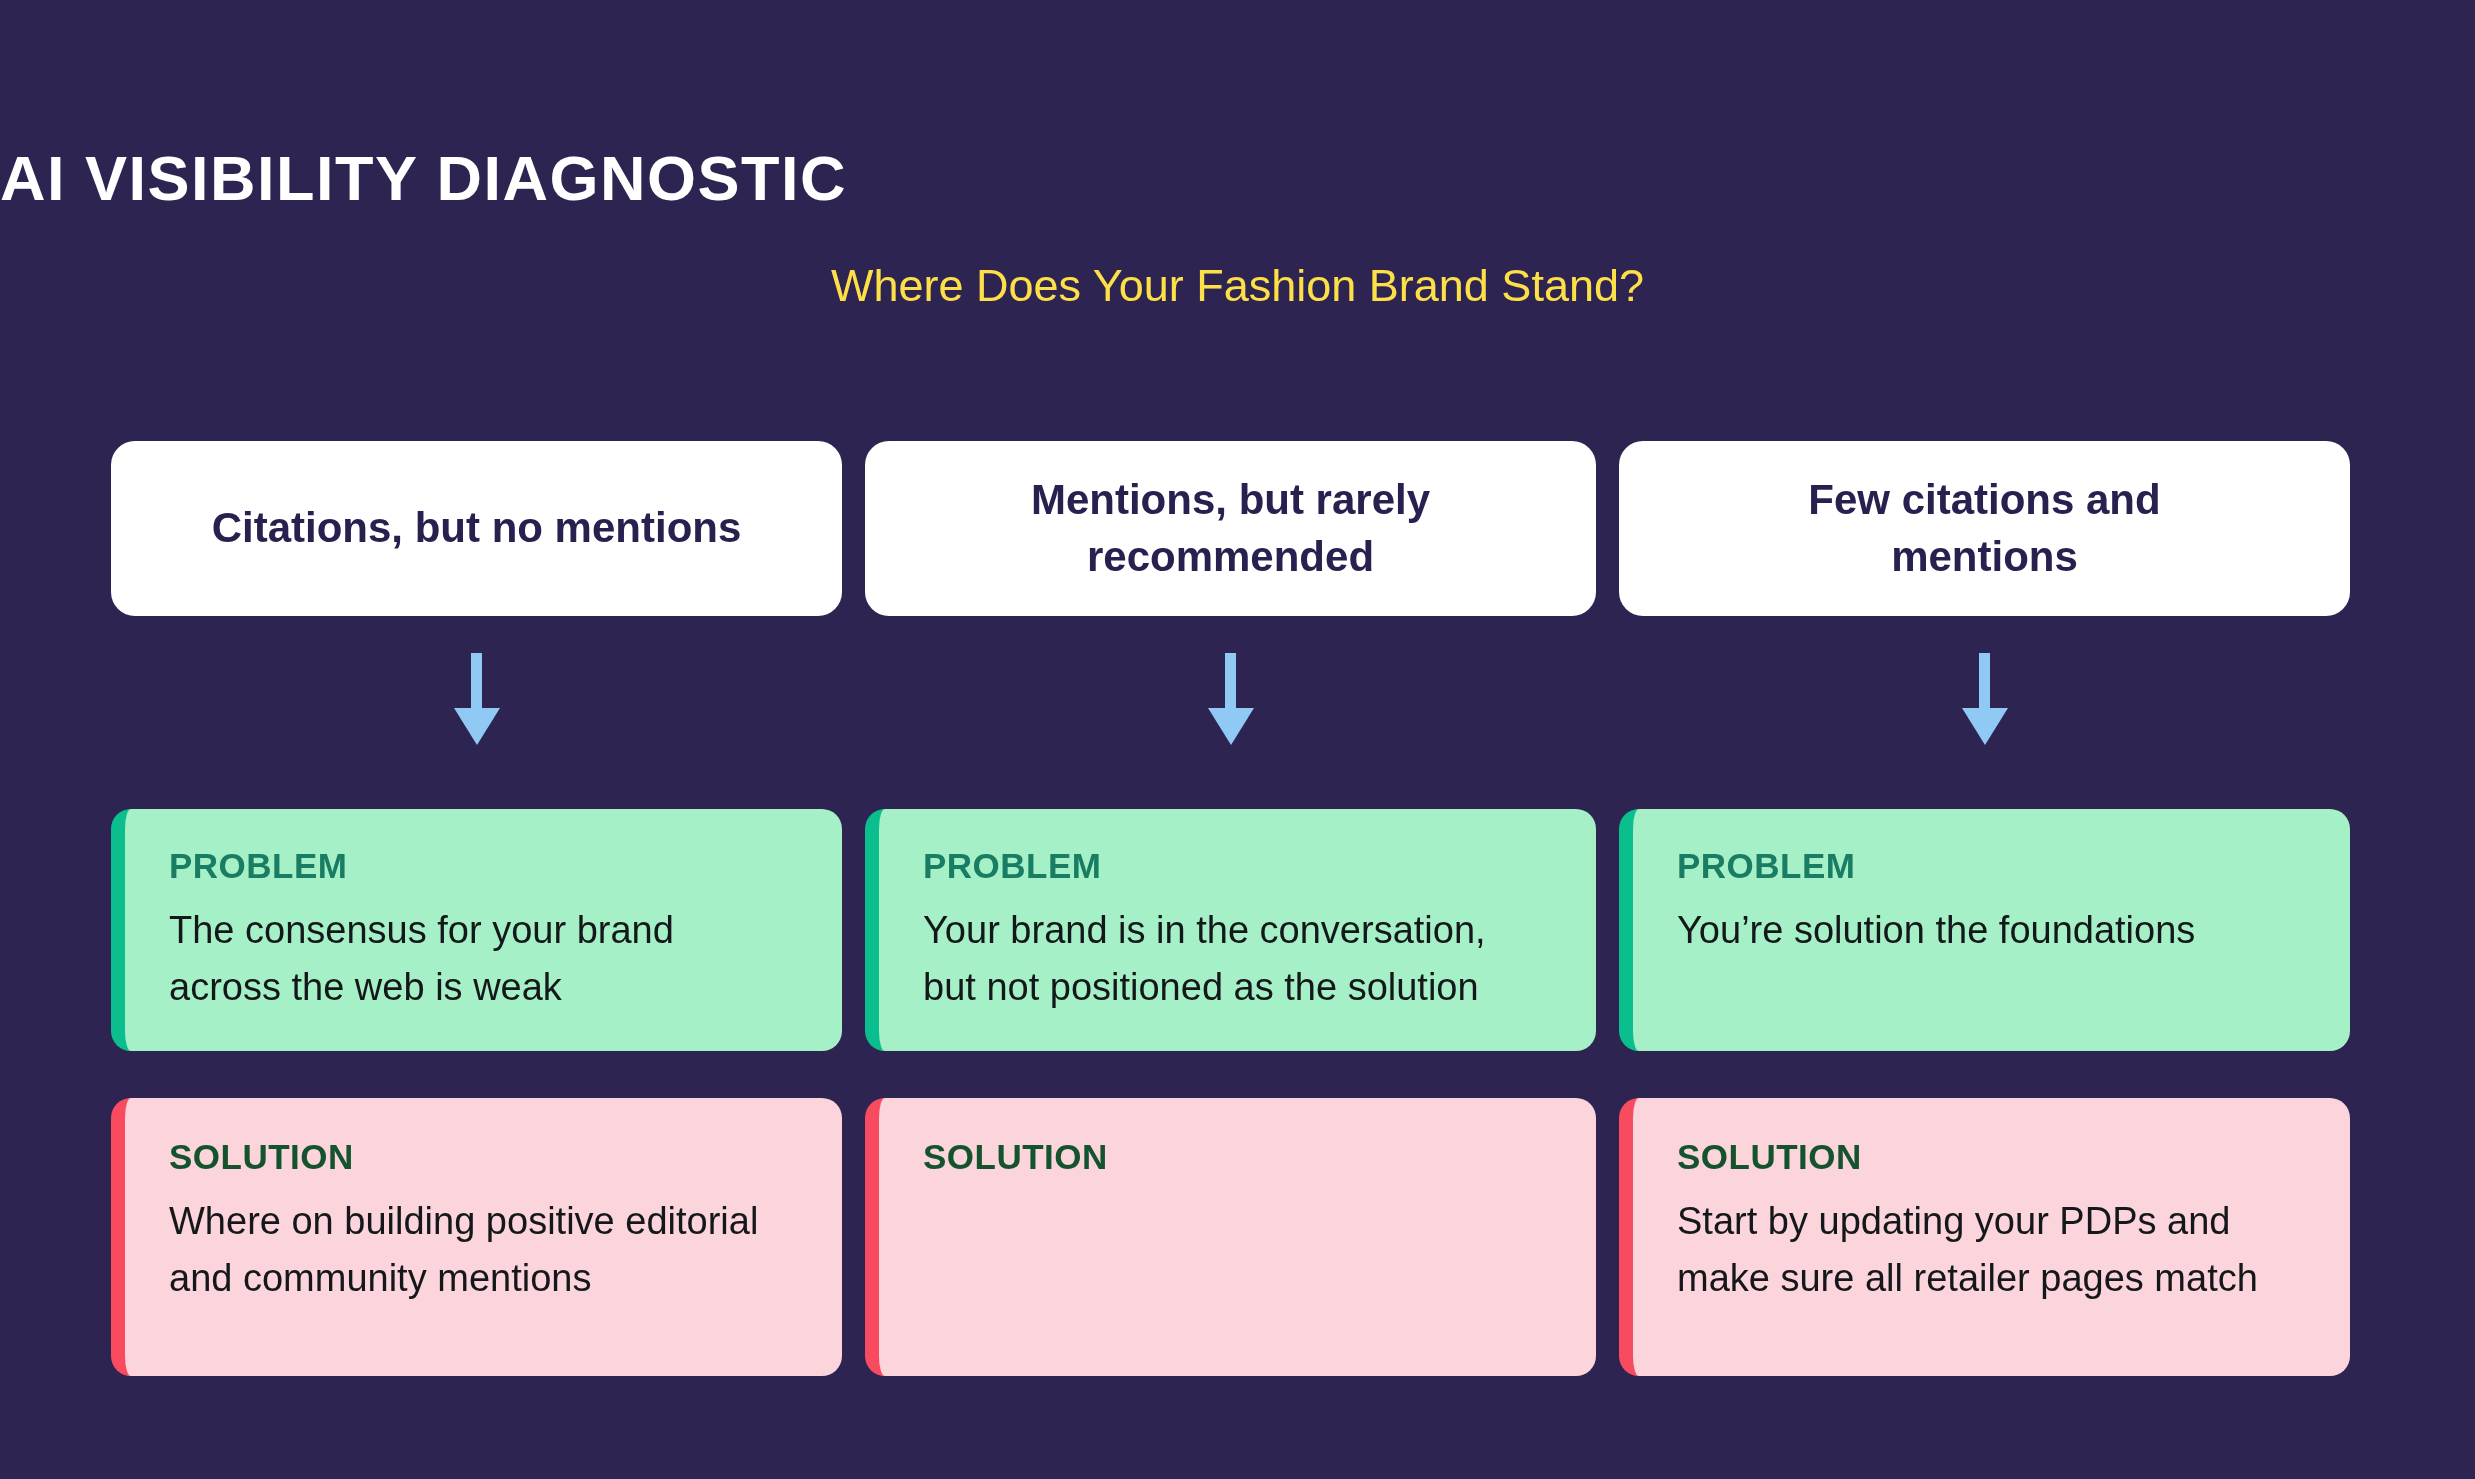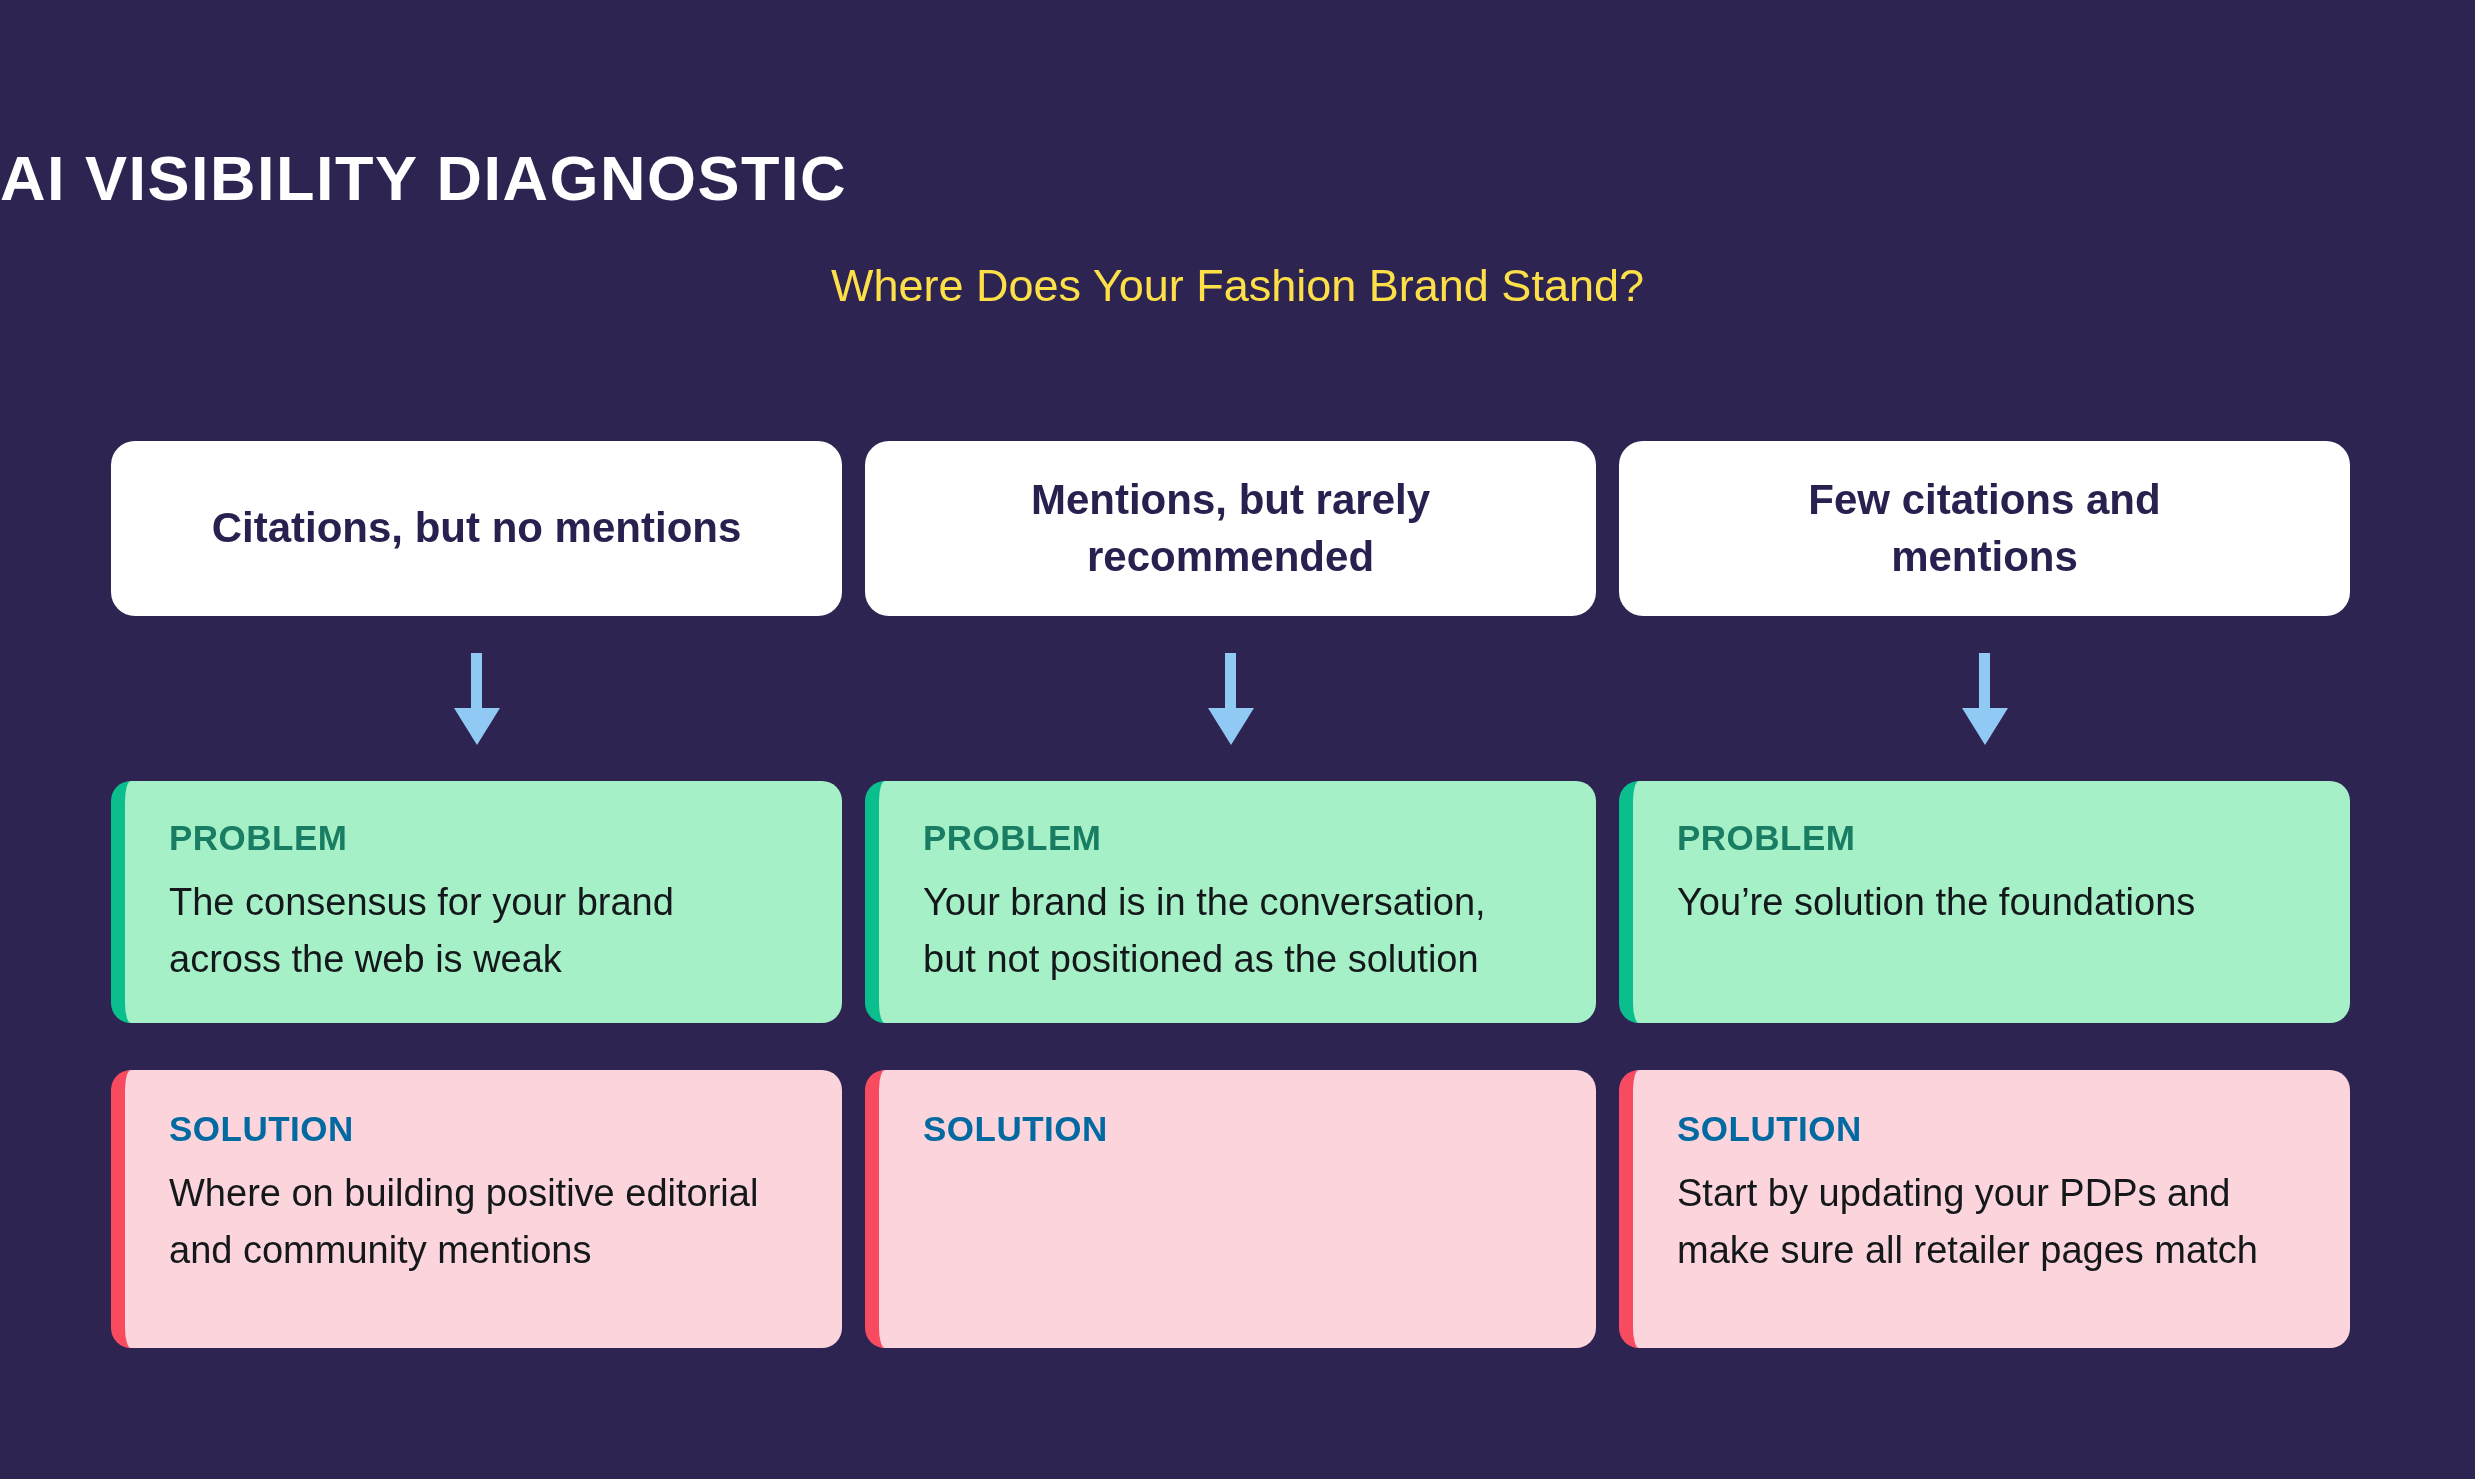--- a/index.html
+++ b/index.html
@@ -86,20 +86,21 @@
   .arrow-head {
     width: 0;
     height: 0;
     border-left: 23px solid transparent;
     border-right: 23px solid transparent;
     border-top: 37px solid #8FC9F4;
   }
   .card {
     box-sizing: border-box;
     border-radius: 20px;
+    margin-top: 28px;
   }
   .problem {
     height: 242px;
     background: #A6F0C8;
     border-left: 14px solid #0BBE8D;
     padding: 36px 28px 0 44px;
   }
   .solution {
     height: 278px;
     background: #FBD4DC;
@@ -108,21 +109,21 @@
     margin-top: 47px;
   }
   .card-label {
     font-size: 35px;
     font-weight: 700;
     letter-spacing: 0.5px;
     margin-bottom: 15px;
     line-height: 1.2;
   }
   .problem-label { color: #187D62; }
-  .solution-label { color: #0369a1; }
+  .solution-label { color: #14532d; }
   .card-text {
     font-size: 38px;
     font-weight: 400;
     color: #14181A;
     line-height: 1.5;
     white-space: pre-line;
   }
 </style>
 </head>
 <body>

